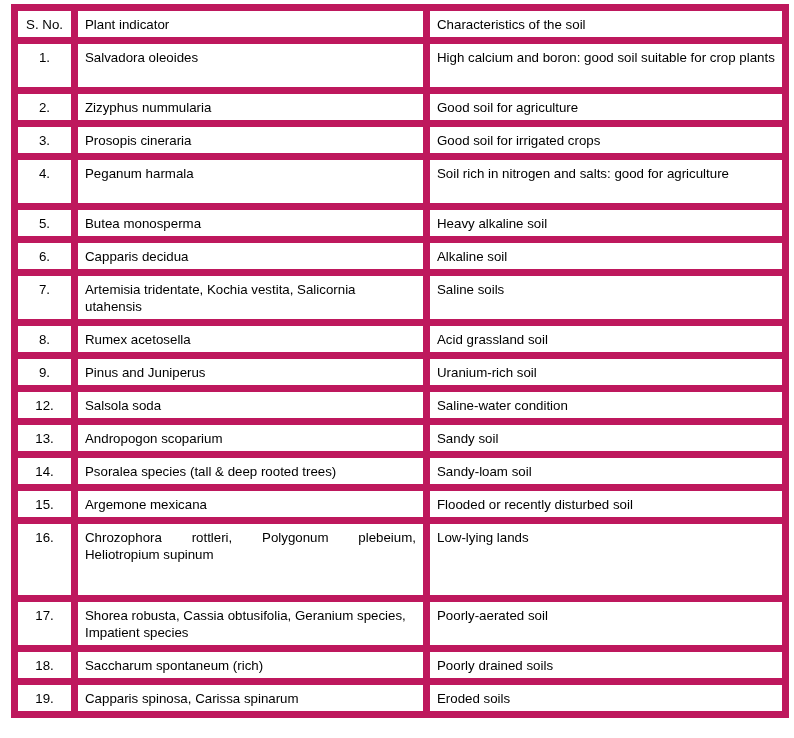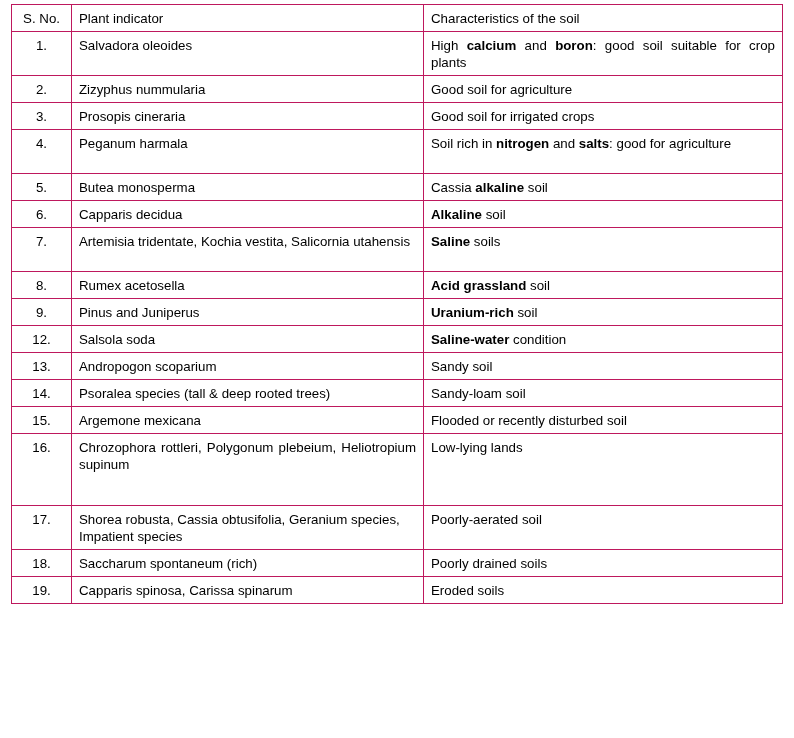--- a/index.html
+++ b/index.html
@@ -23,21 +23,21 @@
     position: absolute;
     left: 11px;
     top: 4px;
     width: 771px;
     border-collapse: collapse;
     table-layout: fixed;
     background: #ffffff;
   }
   table.indicator-table td,
   table.indicator-table th {
-    border: 1px solid #be185d;
+    border: 7px solid #be185d;
     vertical-align: top;
     padding: 5px 7px 4px 7px;
     font-size: 13.3px;
     line-height: 17px;
     color: #000000;
     font-weight: normal;
   }
   col.col-sno { width: 60px; }
   col.col-plant { width: 352px; }
   col.col-char { width: 359px; }
@@ -55,21 +55,21 @@
     padding-left: 4px;
     padding-right: 4px;
   }
   td.sno {
     text-align: center;
     padding-left: 4px;
     padding-right: 4px;
     white-space: nowrap;
   }
   .it { }
-  .bd { font-weight: bold; }
+  .bd { font-weight: normal; }
   .justify { text-align: justify; text-align-last: left; }
 
   
   tr.r-tall td { height: 34px; }
   tr.r-short td { height: 17px; }
   tr.r-xtall td { height: 62px; }
 </style>
 </head>
 <body>
 
@@ -104,21 +104,21 @@
           <td><span>Good soil for irrigated crops</span></td>
         </tr>
         <tr class="r-tall">
           <td class="sno">4.</td>
           <td><span class="it">Peganum harmala</span></td>
           <td class="justify"><span>Soil rich in </span><span class="bd">nitrogen</span><span> and </span><span class="bd">salts</span><span>: good for agriculture</span></td>
         </tr>
         <tr class="r-short">
           <td class="sno">5.</td>
           <td><span class="it">Butea monosperma</span></td>
-          <td><span>Cassia </span><span class="bd">alkaline</span><span> soil</span></td>
+          <td><span>Heavy </span><span class="bd">alkaline</span><span> soil</span></td>
         </tr>
         <tr class="r-short">
           <td class="sno">6.</td>
           <td><span class="it">Capparis decidua</span></td>
           <td><span class="bd">Alkaline</span><span> soil</span></td>
         </tr>
         <tr class="r-tall">
           <td class="sno">7.</td>
           <td><span class="it">Artemisia tridentate, Kochia vestita, Salicornia utahensis</span></td>
           <td><span class="bd">Saline</span><span> soils</span></td>

